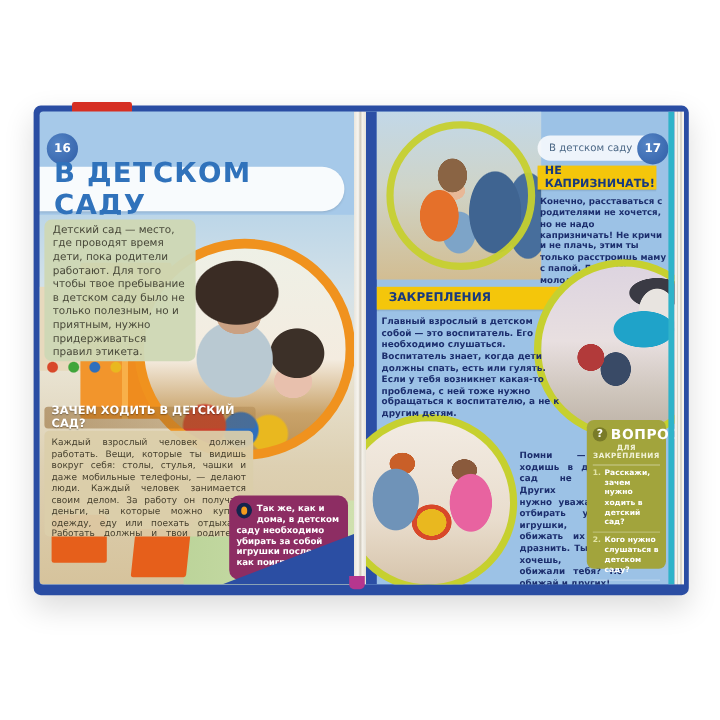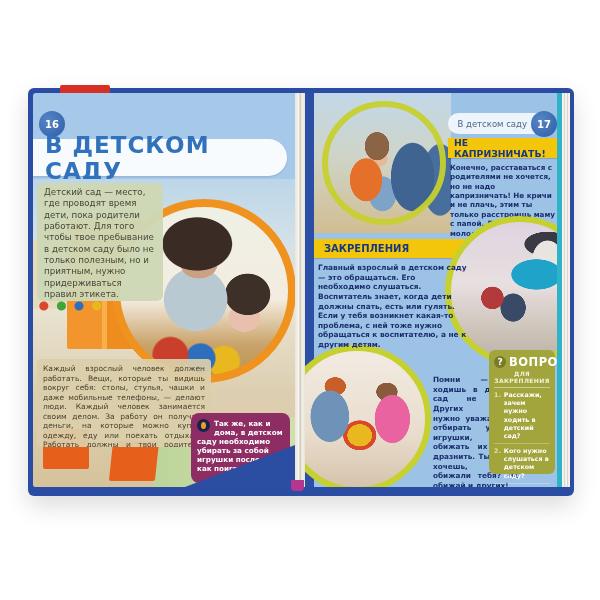--- a/index.html
+++ b/index.html
@@ -93,21 +93,21 @@
   .ring{position:absolute;border-radius:50%;border:6px solid rgba(198,208,47,.95);box-sizing:border-box;}
   .ring-top{left:8px;top:8px;width:124px;height:124px;}
 
   .rp-pill{position:absolute;left:143px;top:20px;width:107px;height:21px;border-radius:11px;
      background:rgba(247,250,253,.9);display:flex;align-items:center;justify-content:flex-end;}
   .rp-pill span{margin-right:28px;font-size:8.5px;color:#4c6886;}
   .pn-right{left:226px;top:18px;}
 
   .ybar{position:absolute;background:#f4c60b;display:flex;align-items:center;box-shadow:0 1px 1px rgba(0,0,0,.15);}
   .ybar span{font-weight:bold;color:#17397f;}
-  .y1{left:143px;top:45px;width:109px;height:20px;}
+  .y1{left:143px;top:45px;width:99px;height:20px;}
   .y1 span{margin-left:6px;font-size:9.3px;}
   .y2{left:9px;top:146px;width:153px;height:19px;}
   .y2 span{margin-left:10px;font-size:10px;}
   .y3{left:96px;top:258px;width:90px;height:18px;justify-content:center;}
   .y3 span{font-size:9px;}
   .yside{position:absolute;left:243px;top:146px;width:9px;height:97px;background:#f4c60b;}
 
   .rpara{position:absolute;margin:0;color:#1c2e6d;font-weight:600;}
   .p1{left:145px;top:70px;width:107px;font-size:7.2px;line-height:1.3;}
   .p2{left:13px;top:170px;width:150px;font-size:7.4px;line-height:1.3;z-index:4;}
@@ -163,20 +163,23 @@
       <div class="lp-rug"></div>
       <div class="lp-chair1"></div>
       <div class="lp-chair2"></div>
     </div>
     <div class="circle-photo cp-left"></div>
 
     <div class="intro-panel">
       <p>Детский сад — место, где проводят время дети, пока родители работают. Для того чтобы твое пребывание в детском саду было не только полезным, но и приятным, нужно придерживаться правил этикета.</p>
     </div>
 
+    <div class="zachem-bar">
+      <span>ЗАЧЕМ ХОДИТЬ В ДЕТСКИЙ САД?</span>
+    </div>
     <div class="beige-panel">
       <p>Каждый взрослый человек должен работать. Вещи, которые ты видишь вокруг себя: столы, стулья, чашки и даже мобильные телефоны, — делают люди. Каждый человек занимается своим делом. За работу он получает деньги, на которые можно купить одежду, еду или поехать отдыхать. Работать должны и твои родители! Чтобы дети были под присмотром, весело и с пользой проводили время, пока их родители на работе, и были созданы детские сады.</p>
     </div>
 
     <div class="tip-note">
       <span class="tip-icon"></span>
       <p>Так же, как и дома, в детском саду необходимо убирать за собой игрушки после того, как поиграл в них.</p>
     </div>
     <div class="corner-tri"></div>
   </div>
@@ -199,21 +202,21 @@
       <span>НЕ КАПРИЗНИЧАТЬ!</span>
     </div>
     <p class="rpara p1">Конечно, расставаться с родителями не хочется, но не надо капризничать! Не кричи и не плачь, этим ты только расстроишь маму с папой. Держись молодцом и улыбайся, чтобы взрослые могли тобой гордиться.</p>
 
     <div class="yside"></div>
     <div class="circle-photo cp-mid"></div>
 
     <div class="ybar y2">
       <span>ЗАКРЕПЛЕНИЯ</span>
     </div>
-    <p class="rpara p2">Главный взрослый в детском саду — это обращаться. Его необходимо слушаться. Воспитатель знает, когда дети должны спать, есть или гулять. Если у тебя возникнет какая-то проблема, с ней тоже нужно обращаться к воспитателю, а не к другим детям.</p>
+    <p class="rpara p2">Главный взрослый в детском собой — это воспитатель. Его необходимо слушаться. Воспитатель знает, когда дети должны спать, есть или гулять. Если у тебя возникнет какая-то проблема, с ней тоже нужно обращаться к воспитателю, а не к другим детям.</p>
 
     <div class="circle-photo cp-bot"></div>
 
     <p class="rpara p3">Помни — ты ходишь в детский сад не один! Других детей нужно уважать: не отбирать у них игрушки, не обижать их и не дразнить. Ты же не хочешь, чтобы обижали тебя? Не обижай и других!</p>
 
     <div class="qbox">
       <div class="qhead">
         <span class="qicon">?</span>
         <span class="qtitle">ВОПРОСЫ</span>
       </div>

